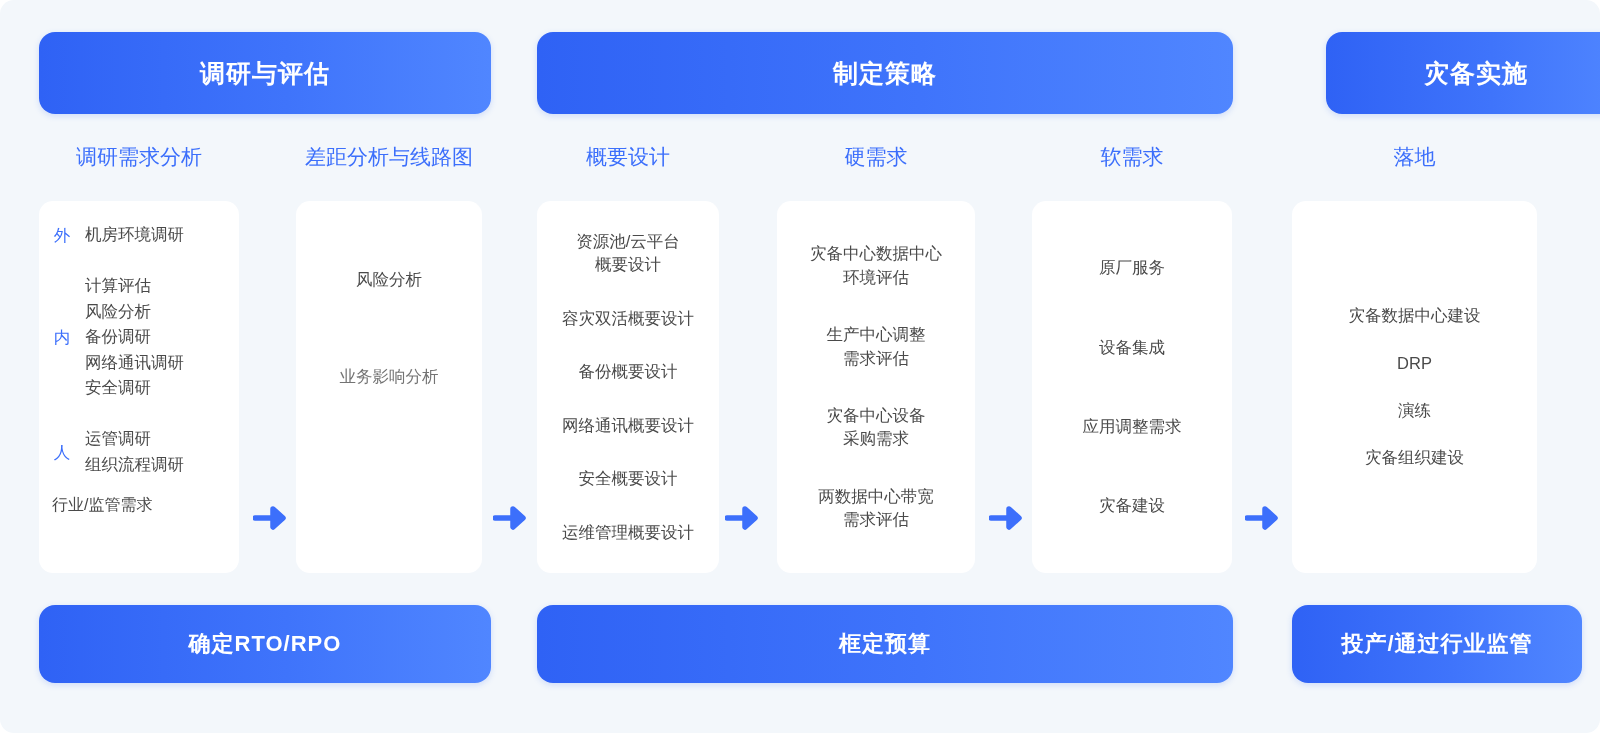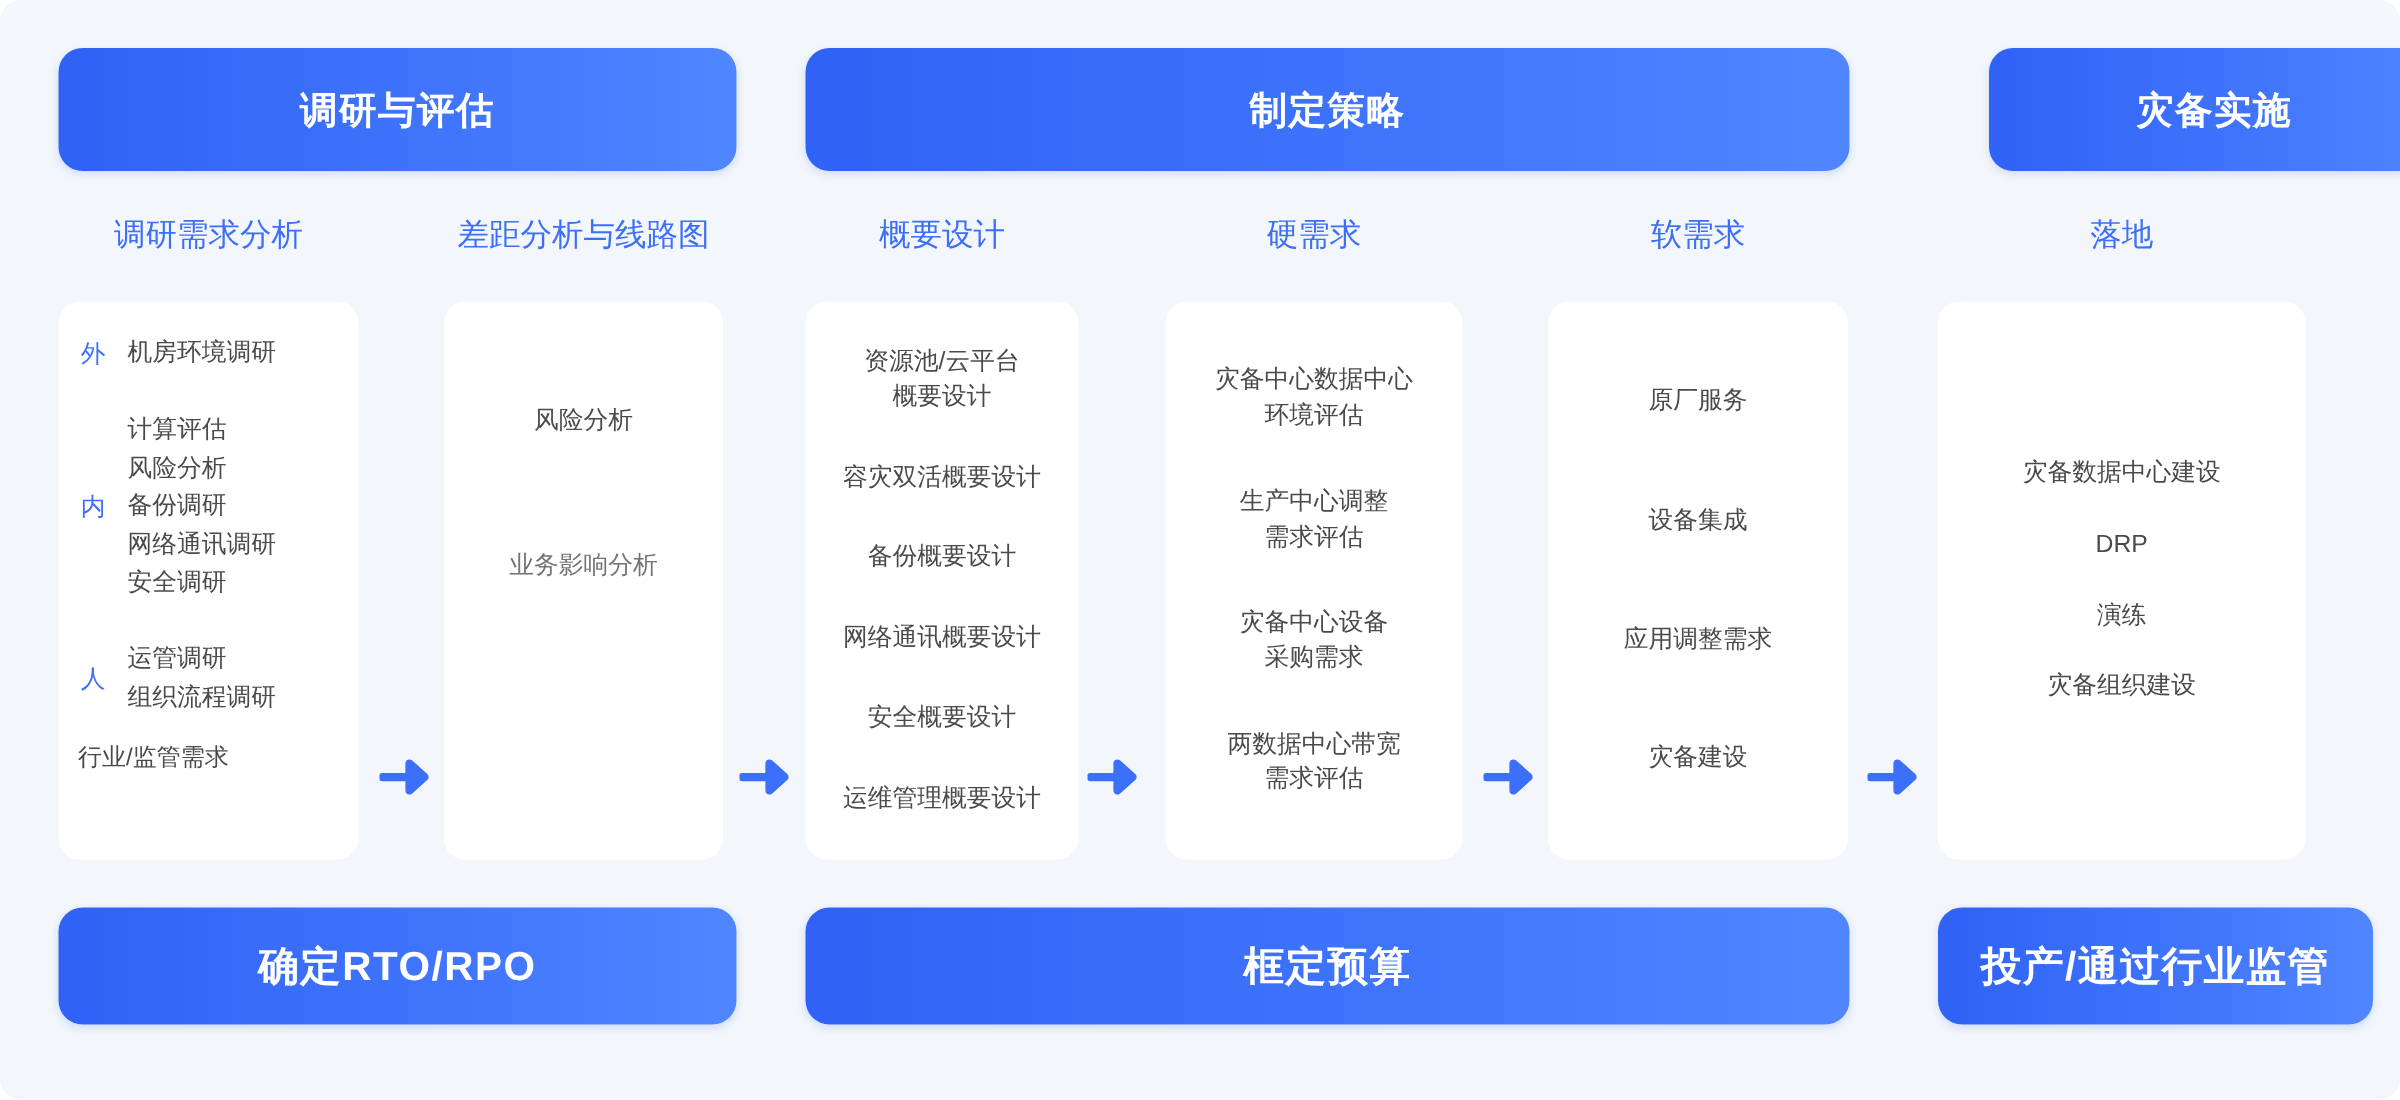--- a/index.html
+++ b/index.html
@@ -35,21 +35,21 @@
     color: #ffffff;
     font-weight: bold;
     letter-spacing: 1px;
     box-shadow: 0 2px 6px rgba(47,98,245,0.18);
   }
   .banner-top { top: 32px; height: 82px; font-size: 25px; }
   #banner-top-0 { left: 39px;   width: 452px; }
   #banner-top-1 { left: 537px;  width: 696px; }
   #banner-top-2 { left: 1326px; width: 300px; }
 
-  .banner-bottom { height: 78px; font-size: 27px; }
+  .banner-bottom { height: 78px; font-size: 22px; }
   #banner-bottom-0 { left: 39px;   width: 452px; top: 605px; }
   #banner-bottom-1 { left: 537px;  width: 696px; top: 605px; }
   #banner-bottom-2 { left: 1292px; width: 290px; top: 605px; }
 
   
   .column {
     position: absolute;
     top: 140px;
   }
 

